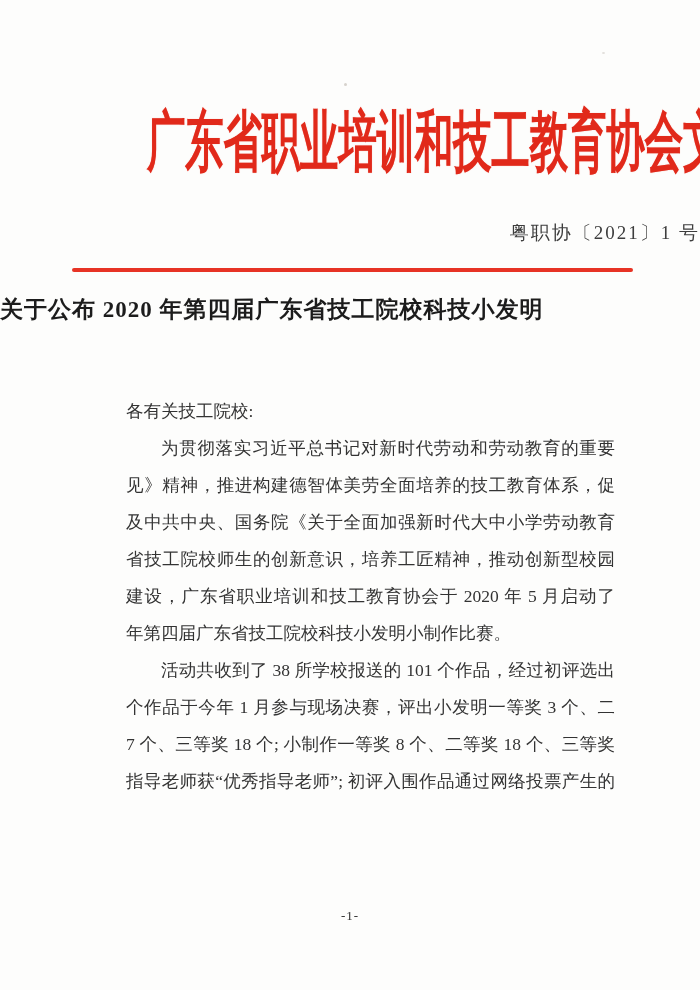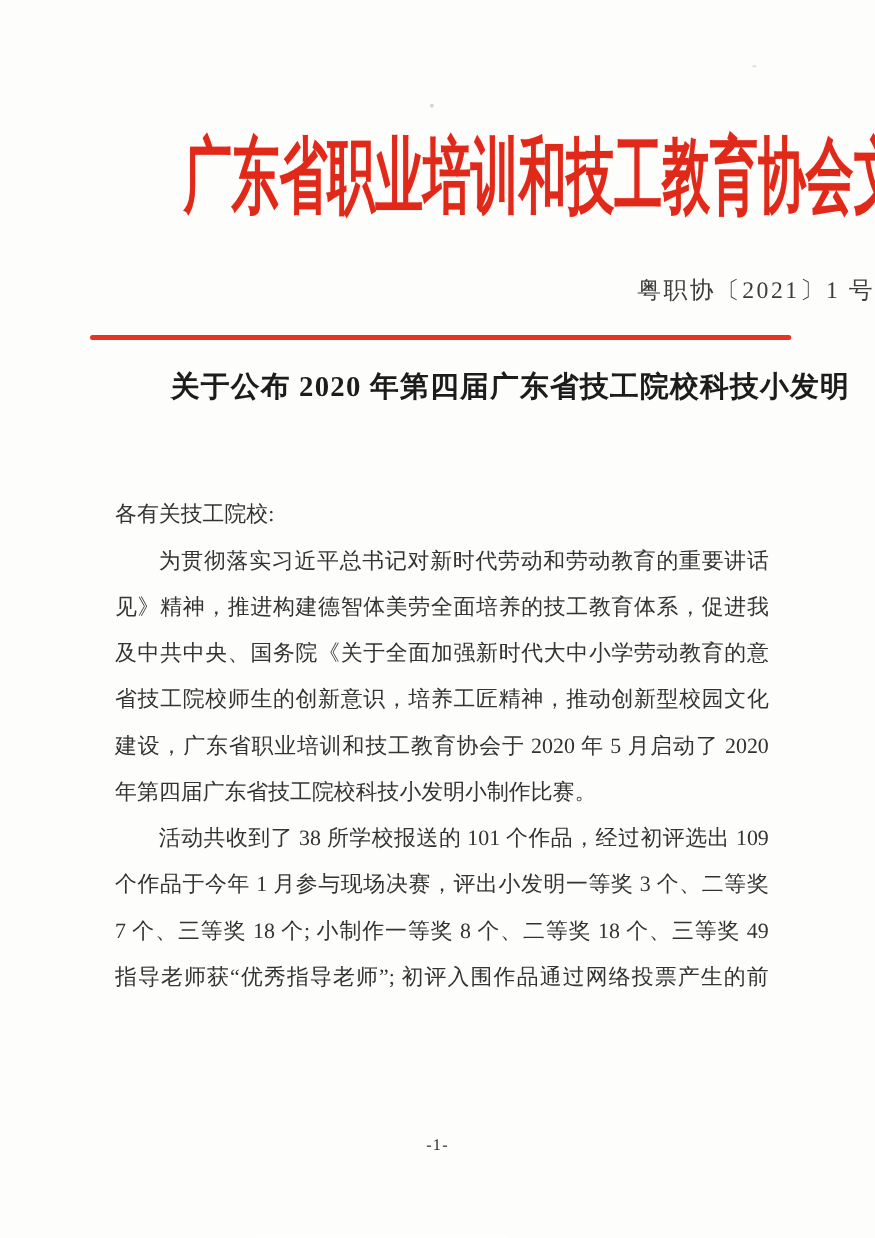--- a/index.html
+++ b/index.html
@@ -64,21 +64,21 @@
     background: var(--rule-red);
     border-radius: 2px;
   }
 
   
   .doc-title {
     position: absolute;
     top: 287px;
     left: 0;
     width: 680px;
-    text-align: right;
+    text-align: left;
     color: var(--title-text);
     font-size: 23px;
     font-weight: bold;
     line-height: 45px;
     letter-spacing: 1px;
   }
 
   
   .body-block {
     position: absolute;
@@ -87,20 +87,21 @@
     width: 523px;
     font-size: 17.5px;
     color: var(--body-text);
   }
   .body-line {
     height: 37px;
     line-height: 37px;
     text-align: justify;
     text-align-last: justify;
     overflow: hidden;
+    margin-left: 34px;
   }
   .body-line.plain {
     text-align-last: left;
   }
   .body-line.indent {
     text-indent: 35px;
   }
 
   
   .page-number {

